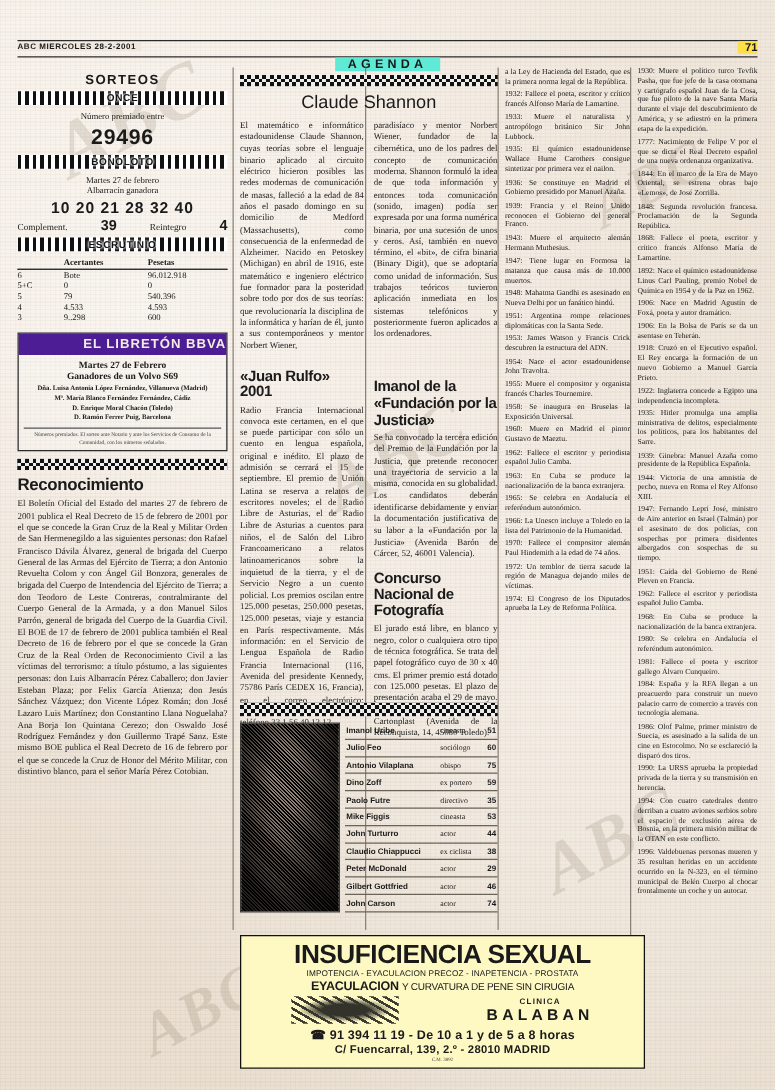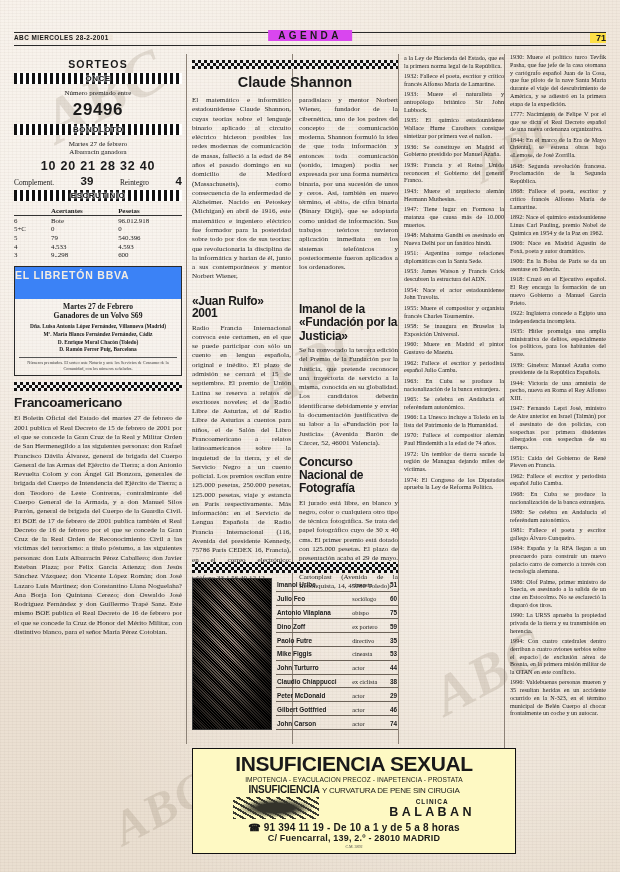--- a/index.html
+++ b/index.html
@@ -41,23 +41,23 @@
     position:absolute;left:14px;top:26px;width:592px;height:22px;
   }
   .mh-rule-top{position:absolute;left:0;top:6px;width:592px;height:1.4px;background:#2a2a2a;}
   .mh-rule-bot{position:absolute;left:0;top:19px;width:592px;height:1.4px;background:#2a2a2a;}
   .mh-left{
     position:absolute;left:0;top:8px;
     font-size:6.4px;font-weight:bold;letter-spacing:.45px;
     background:#efe7dd;padding-right:4px;
   }
   .mh-center{
-    position:absolute;left:50%;transform:translateX(-50%);top:4px;
+    position:absolute;left:50%;transform:translateX(-50%);top:20px;
     font-size:10px;font-weight:bold;letter-spacing:3.4px;
-    background:#d946ef;padding:0 10px;
+    background:#5eead4;padding:0 10px;
   }
   .mh-page{
     position:absolute;right:0;top:7px;
     font-size:9px;font-weight:bold;
     background:#fde047;padding-left:6px;
   }
 
   
   .col{position:absolute;top:54px;}
   .col1{left:14px;width:168px;}
@@ -134,39 +134,39 @@
   table.prizes td{padding:.8px 0;}
   table.prizes td:first-child,table.prizes th:first-child{width:22%;}
   table.prizes td:nth-child(2),table.prizes th:nth-child(2){width:40%;}
 
   
   .libreton{
     border:1px solid #2a2a2a;margin-top:7px;padding:0 4px 4px;
     background:rgba(255,255,255,.18);
   }
   .libreton-h{
-    background:#3b82f6;color:#f2ece3;text-align:left;
+    background:#4c1d95;color:#f2ece3;text-align:right;
     font-weight:bold;font-size:10.5px;letter-spacing:.8px;
-    margin:0 -4px 3px;padding:2px 0 18px;
+    margin:0 -4px 3px;padding:2px 0 3px;
   }
   .libreton .l1{text-align:center;font-family:"Liberation Serif",serif;font-size:7.6px;font-weight:bold;}
   .libreton .l2{text-align:center;font-family:"Liberation Serif",serif;font-size:7.6px;font-weight:bold;margin-bottom:3px;}
   .libreton .win{
     text-align:center;font-family:"Liberation Serif",serif;
     font-size:5.4px;font-weight:bold;line-height:1.45;
   }
   .libreton .legal{
     border-top:.7px solid #555;margin-top:3px;padding-top:2px;
     font-family:"Liberation Serif",serif;font-size:4.3px;line-height:1.3;text-align:center;color:#3a3a3a;
   }
 
   
   .art-title{
     font-family:"Liberation Sans",sans-serif;
-    font-weight:bold;font-size:14.5px;text-align:center;margin:4px 0 6px;
+    font-weight:normal;font-size:14.5px;text-align:center;margin:4px 0 6px;
   }
 
   
   .bd-wrap{display:flex;gap:4px;margin-top:4px;}
   .bd-photo{
     width:78px;height:150px;flex:0 0 78px;
     background:
       radial-gradient(ellipse at 45% 32%, #8e8075 0 18%, #5d534b 40%, #2b2622 70%, #141210 100%),
       repeating-linear-gradient(45deg,#000 0 1px,transparent 1px 2px);
     background-blend-mode:multiply;
@@ -312,21 +312,21 @@
     <div class="l1">Martes 27 de Febrero</div>
     <div class="l2">Ganadores de un Volvo S69</div>
     <div class="win">Dña. Luisa Antonia López Fernández, Villanueva (Madrid)</div>
     <div class="win">Mª. María Blanco Fernández Fernández, Cádiz</div>
     <div class="win">D. Enrique Moral Chacón (Toledo)</div>
     <div class="win">D. Ramón Ferrer Puig, Barcelona</div>
     <div class="legal">Números premiados. El sorteo ante Notario y ante los Servicios de Consumo de la Comunidad, con los números señalados.</div>
   </div>
 
   <div class="ckbar"></div>
-  <div class="sec-title">Francoamericano</div>
+  <div class="sec-title">Reconocimiento</div>
   <div class="body">El Boletín Oficial del Estado del martes 27 de febrero de 2001 publica el Real Decreto de 15 de febrero de 2001 por el que se concede la Gran Cruz de la Real y Militar Orden de San Hermenegildo a las siguientes personas: don Rafael Francisco Dávila Álvarez, general de brigada del Cuerpo General de las Armas del Ejército de Tierra; a don Antonio Revuelta Colom y con Ángel Gil Bonzora, generales de brigada del Cuerpo de Intendencia del Ejército de Tierra; a don Teodoro de Leste Contreras, contralmirante del Cuerpo General de la Armada, y a don Manuel Silos Parrón, general de brigada del Cuerpo de la Guardia Civil. El BOE de 17 de febrero de 2001 publica también el Real Decreto de 16 de febrero por el que se concede la Gran Cruz de la Real Orden de Reconocimiento Civil a las víctimas del terrorismo: a título póstumo, a las siguientes personas: don Luis Albarracín Pérez Caballero; don Javier Esteban Plaza; por Felix García Atienza; don Jesús Sánchez Vázquez; don Vicente López Román; don José Lazaro Luis Martínez; don Constantino Llana Noguelaha? Ana Borja Ion Quintana Cerezo; don Oswaldo José Rodríguez Fernández y don Guillermo Trapé Sanz. Este mismo BOE publica el Real Decreto de 16 de febrero por el que se concede la Cruz de Honor del Mérito Militar, con distintivo blanco, para el señor María Pérez Cotobian.</div>
 </div>
 
 <div style="position:absolute;left:192px;top:54px;width:206px;">
   <div class="ckbar"></div>
   <div class="art-title">Claude Shannon</div>
   <div style="display:flex;gap:8px;">
     <div class="body" style="width:100px;">El matemático e informático estadounidense Claude Shannon, cuyas teorías sobre el lenguaje binario aplicado al circuito eléctrico hicieron posibles las redes modernas de comunicación de masas, falleció a la edad de 84 años el pasado domingo en su domicilio de Medford (Massachusetts), como consecuencia de la enfermedad de Alzheimer. Nacido en Petoskey (Michigan) en abril de 1916, este matemático e ingeniero eléctrico fue formador para la posteridad sobre todo por dos de sus teorías: que revolucionaría la disciplina de la informática y harían de él, junto a sus contemporáneos y mentor Norbert Wiener,</div>
     <div class="body" style="width:100px;">paradisíaco y mentor Norbert Wiener, fundador de la cibernética, uno de los padres del concepto de comunicación moderna. Shannon formuló la idea de que toda información y entonces toda comunicación (sonido, imagen) podía ser expresada por una forma numérica binaria, por una sucesión de unos y ceros. Así, también en nuevo término, el «bit», de cifra binaria (Binary Digit), que se adoptaría como unidad de información. Sus trabajos teóricos tuvieron aplicación inmediata en los sistemas telefónicos y posteriormente fueron aplicados a los ordenadores.</div>
   </div>
@@ -467,21 +467,21 @@
     <p>1990: La URSS aprueba la propiedad privada de la tierra y su transmisión en herencia.</p>
     <p>1994: Con cuatro catedrales dentro derriban a cuatro aviones serbios sobre el espacio de exclusión aérea de Bosnia, en la primera misión militar de la OTAN en este conflicto.</p>
     <p>1996: Valdebuenas personas mueren y 35 resultan heridas en un accidente ocurrido en la N-323, en el término municipal de Belén Cuerpo al chocar frontalmente un coche y un autocar.</p>
   </div>
 </div>
 
 <div class="ad">
   <div class="ad-h">INSUFICIENCIA SEXUAL</div>
   <div class="ad-s1">IMPOTENCIA - EYACULACION PRECOZ - INAPETENCIA - PROSTATA</div>
   <div class="ad-s2">
-    <span>INSUFICIENCIA</span>
+    <span>EYACULACION</span>
     <span style="font-weight:normal;font-size:8px;">Y CURVATURA DE PENE SIN CIRUGIA</span>
   </div>
   <div class="ad-mid">
     <div class="ad-logo"></div>
     <div class="ad-clin">
       <span>CLINICA</span>
       <b>BALABAN</b>
     </div>
   </div>
   <div class="ad-tel">

